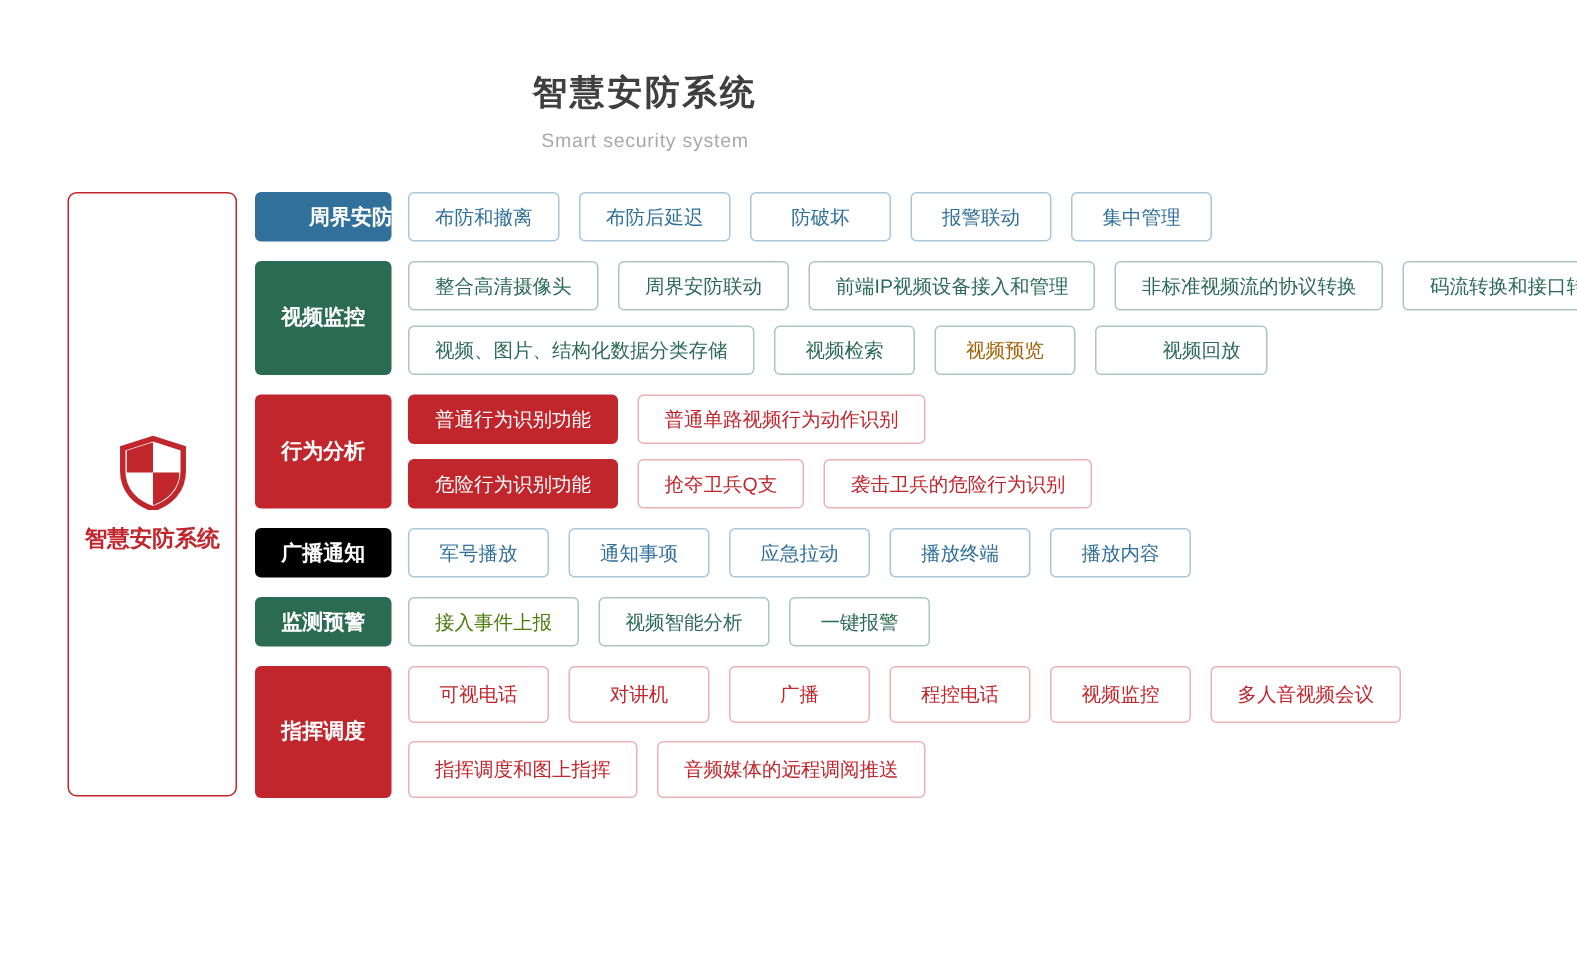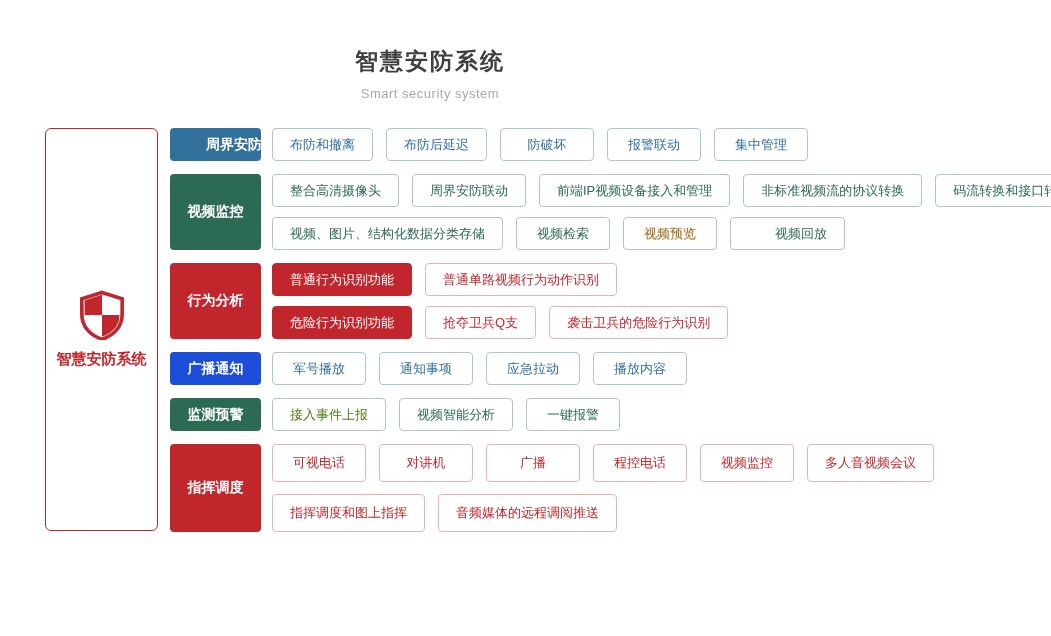--- a/index.html
+++ b/index.html
@@ -117,26 +117,27 @@
             <div class="item" style="border-color: rgb(233, 178, 180); color: rgb(192, 38, 44);">普通单路视频行为动作识别</div>
           </div>
           <div class="line">
             <div class="item" style="background: rgb(192, 38, 44); border-color: rgb(192, 38, 44); color: rgb(255, 255, 255);">危险行为识别功能</div>
             <div class="item" style="border-color: rgb(233, 178, 180); color: rgb(192, 38, 44);">抢夺卫兵Q支</div>
             <div class="item" style="border-color: rgb(233, 178, 180); color: rgb(192, 38, 44);">袭击卫兵的危险行为识别</div>
           </div>
         </div>
   </div>
       <div class="group">
-    <div class="cat" style="background: #1d4ed8;">广播通知</div>
+    <div class="cat" style="background: #000000;">广播通知</div>
     <div class="lines">
           <div class="line">
             <div class="item" style="border-color: rgb(169, 198, 218); color: rgb(49, 112, 154);">军号播放</div>
             <div class="item" style="border-color: rgb(169, 198, 218); color: rgb(49, 112, 154);">通知事项</div>
             <div class="item" style="border-color: rgb(169, 198, 218); color: rgb(49, 112, 154);">应急拉动</div>
+            <div class="item" style="border-color: rgb(169, 198, 218); color: rgb(49, 112, 154);">播放终端</div>
             <div class="item" style="border-color: rgb(169, 198, 218); color: rgb(49, 112, 154);">播放内容</div>
           </div>
         </div>
   </div>
       <div class="group">
     <div class="cat" style="background: rgb(44, 107, 83); text-align: center;">监测预警</div>
     <div class="lines">
           <div class="line">
             <div class="item" style="border-color: rgb(170, 201, 188); color: #4d7c0f;">接入事件上报</div>
             <div class="item" style="border-color: rgb(170, 201, 188); color: rgb(44, 107, 83);">视频智能分析</div>

